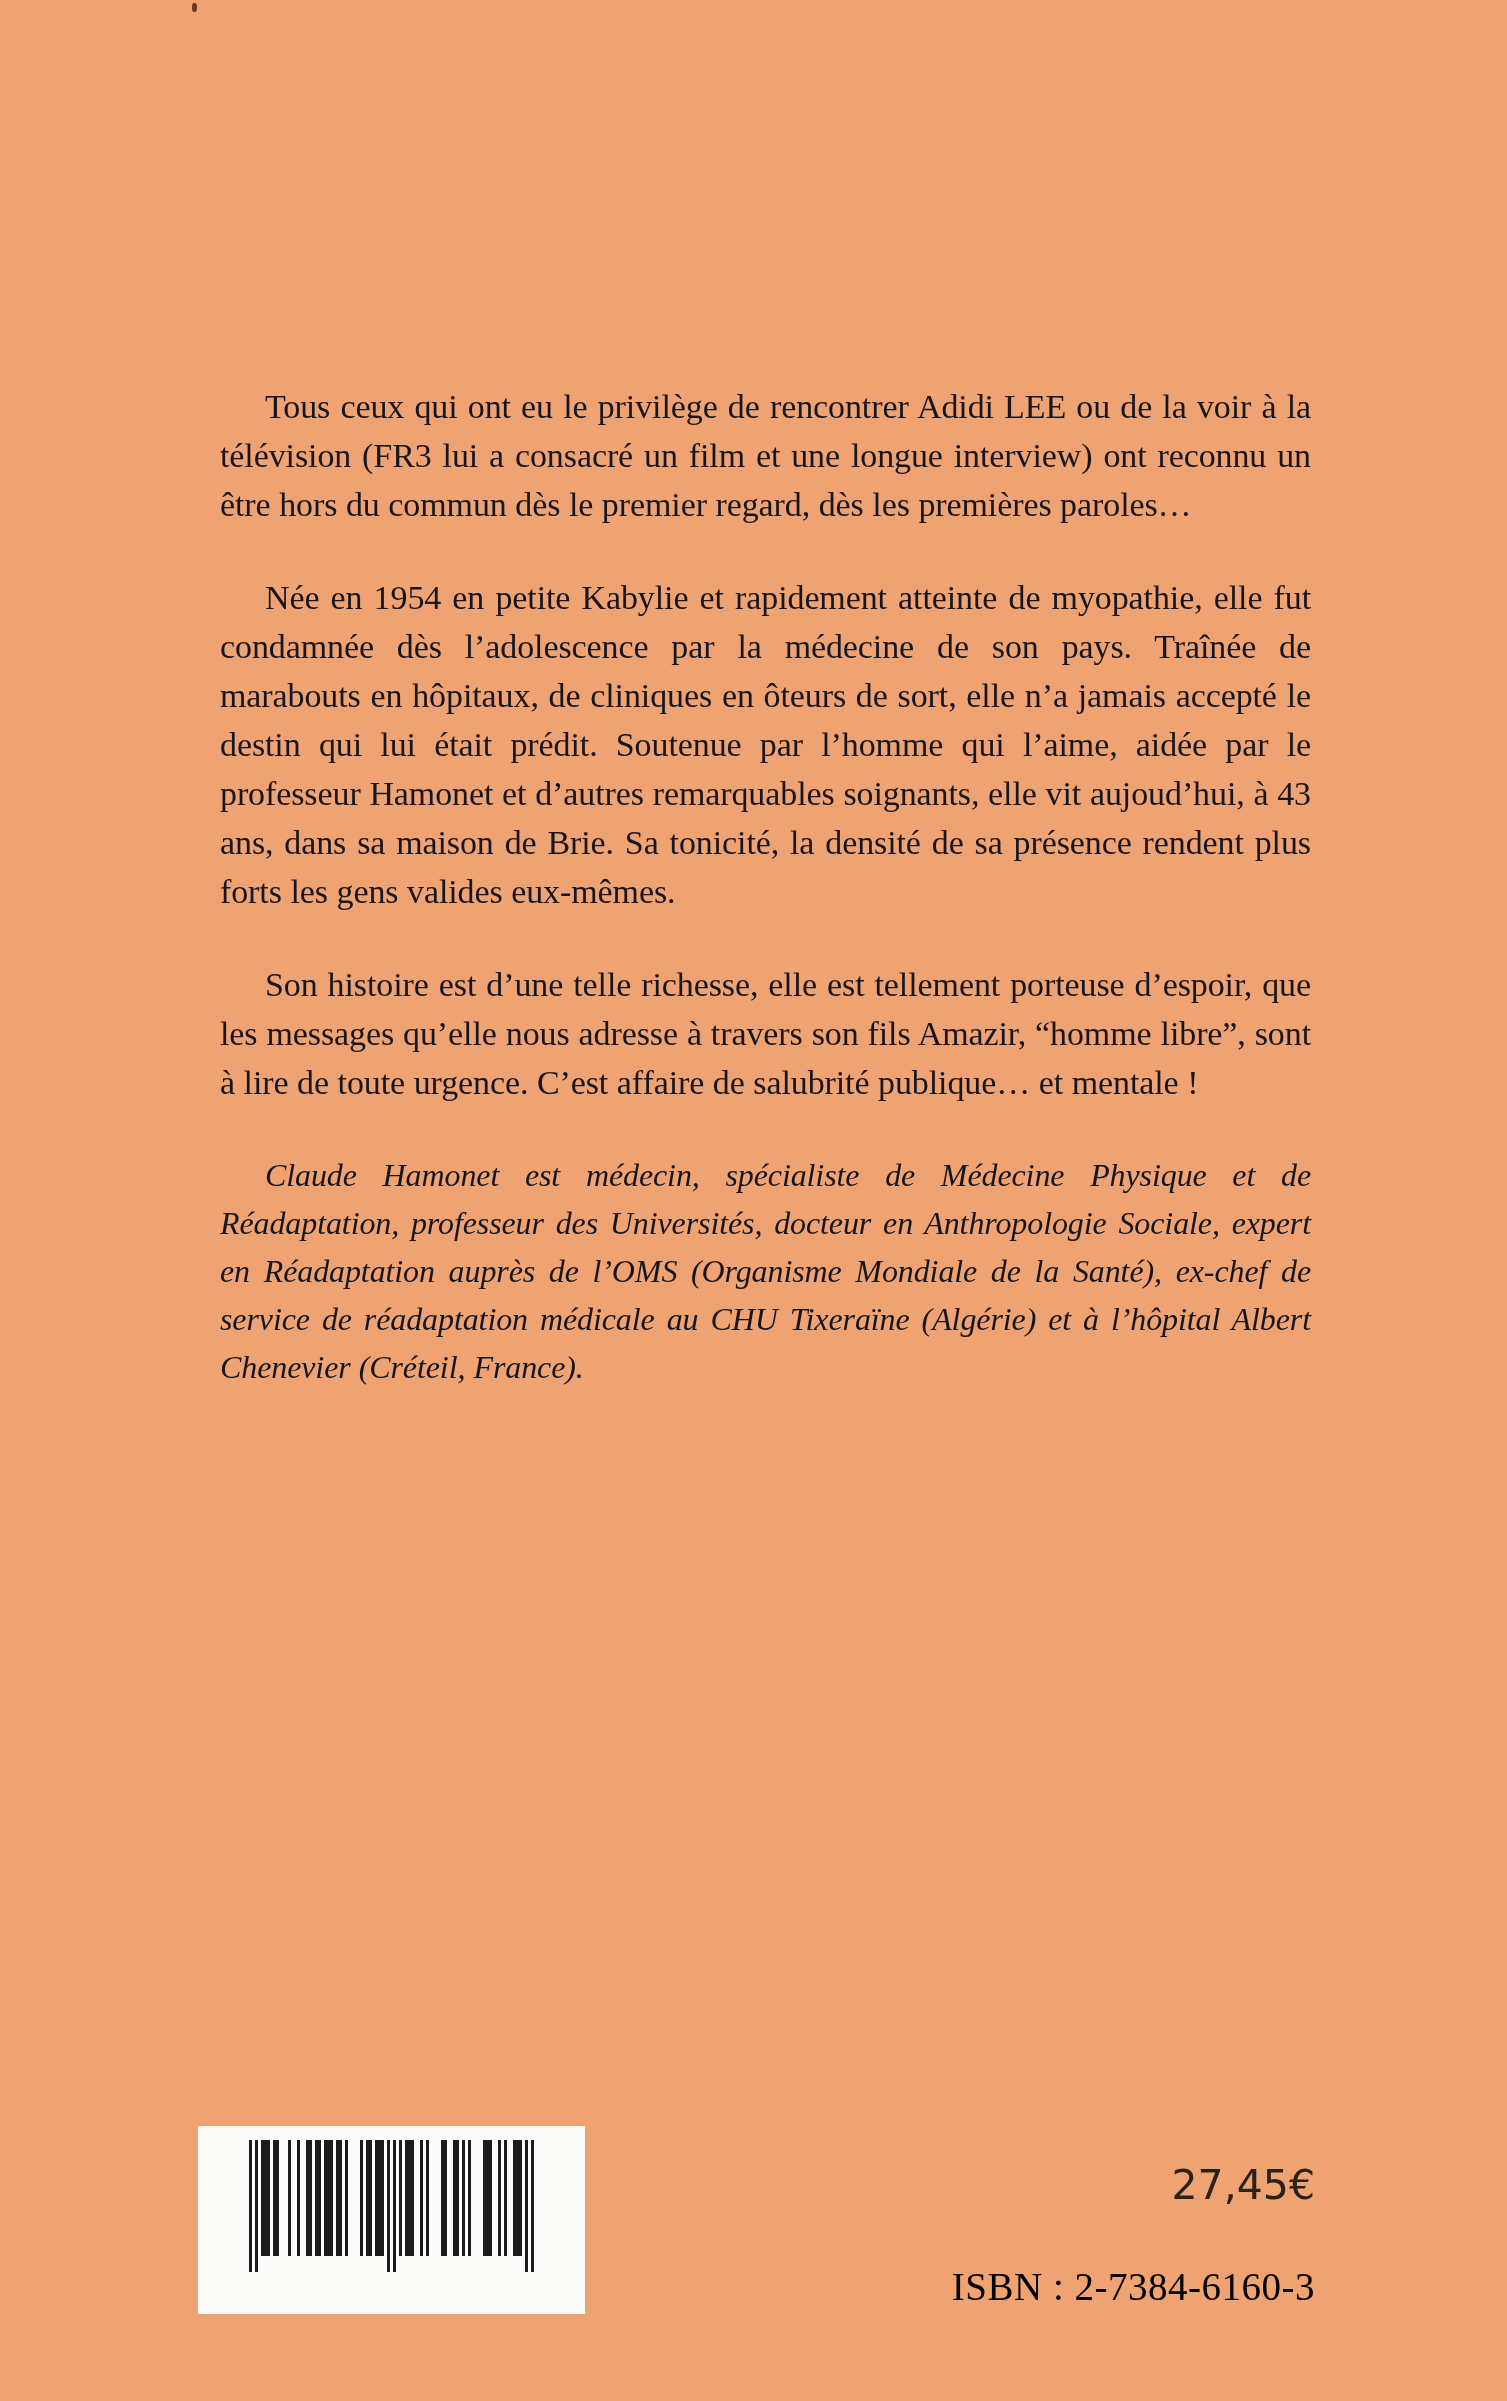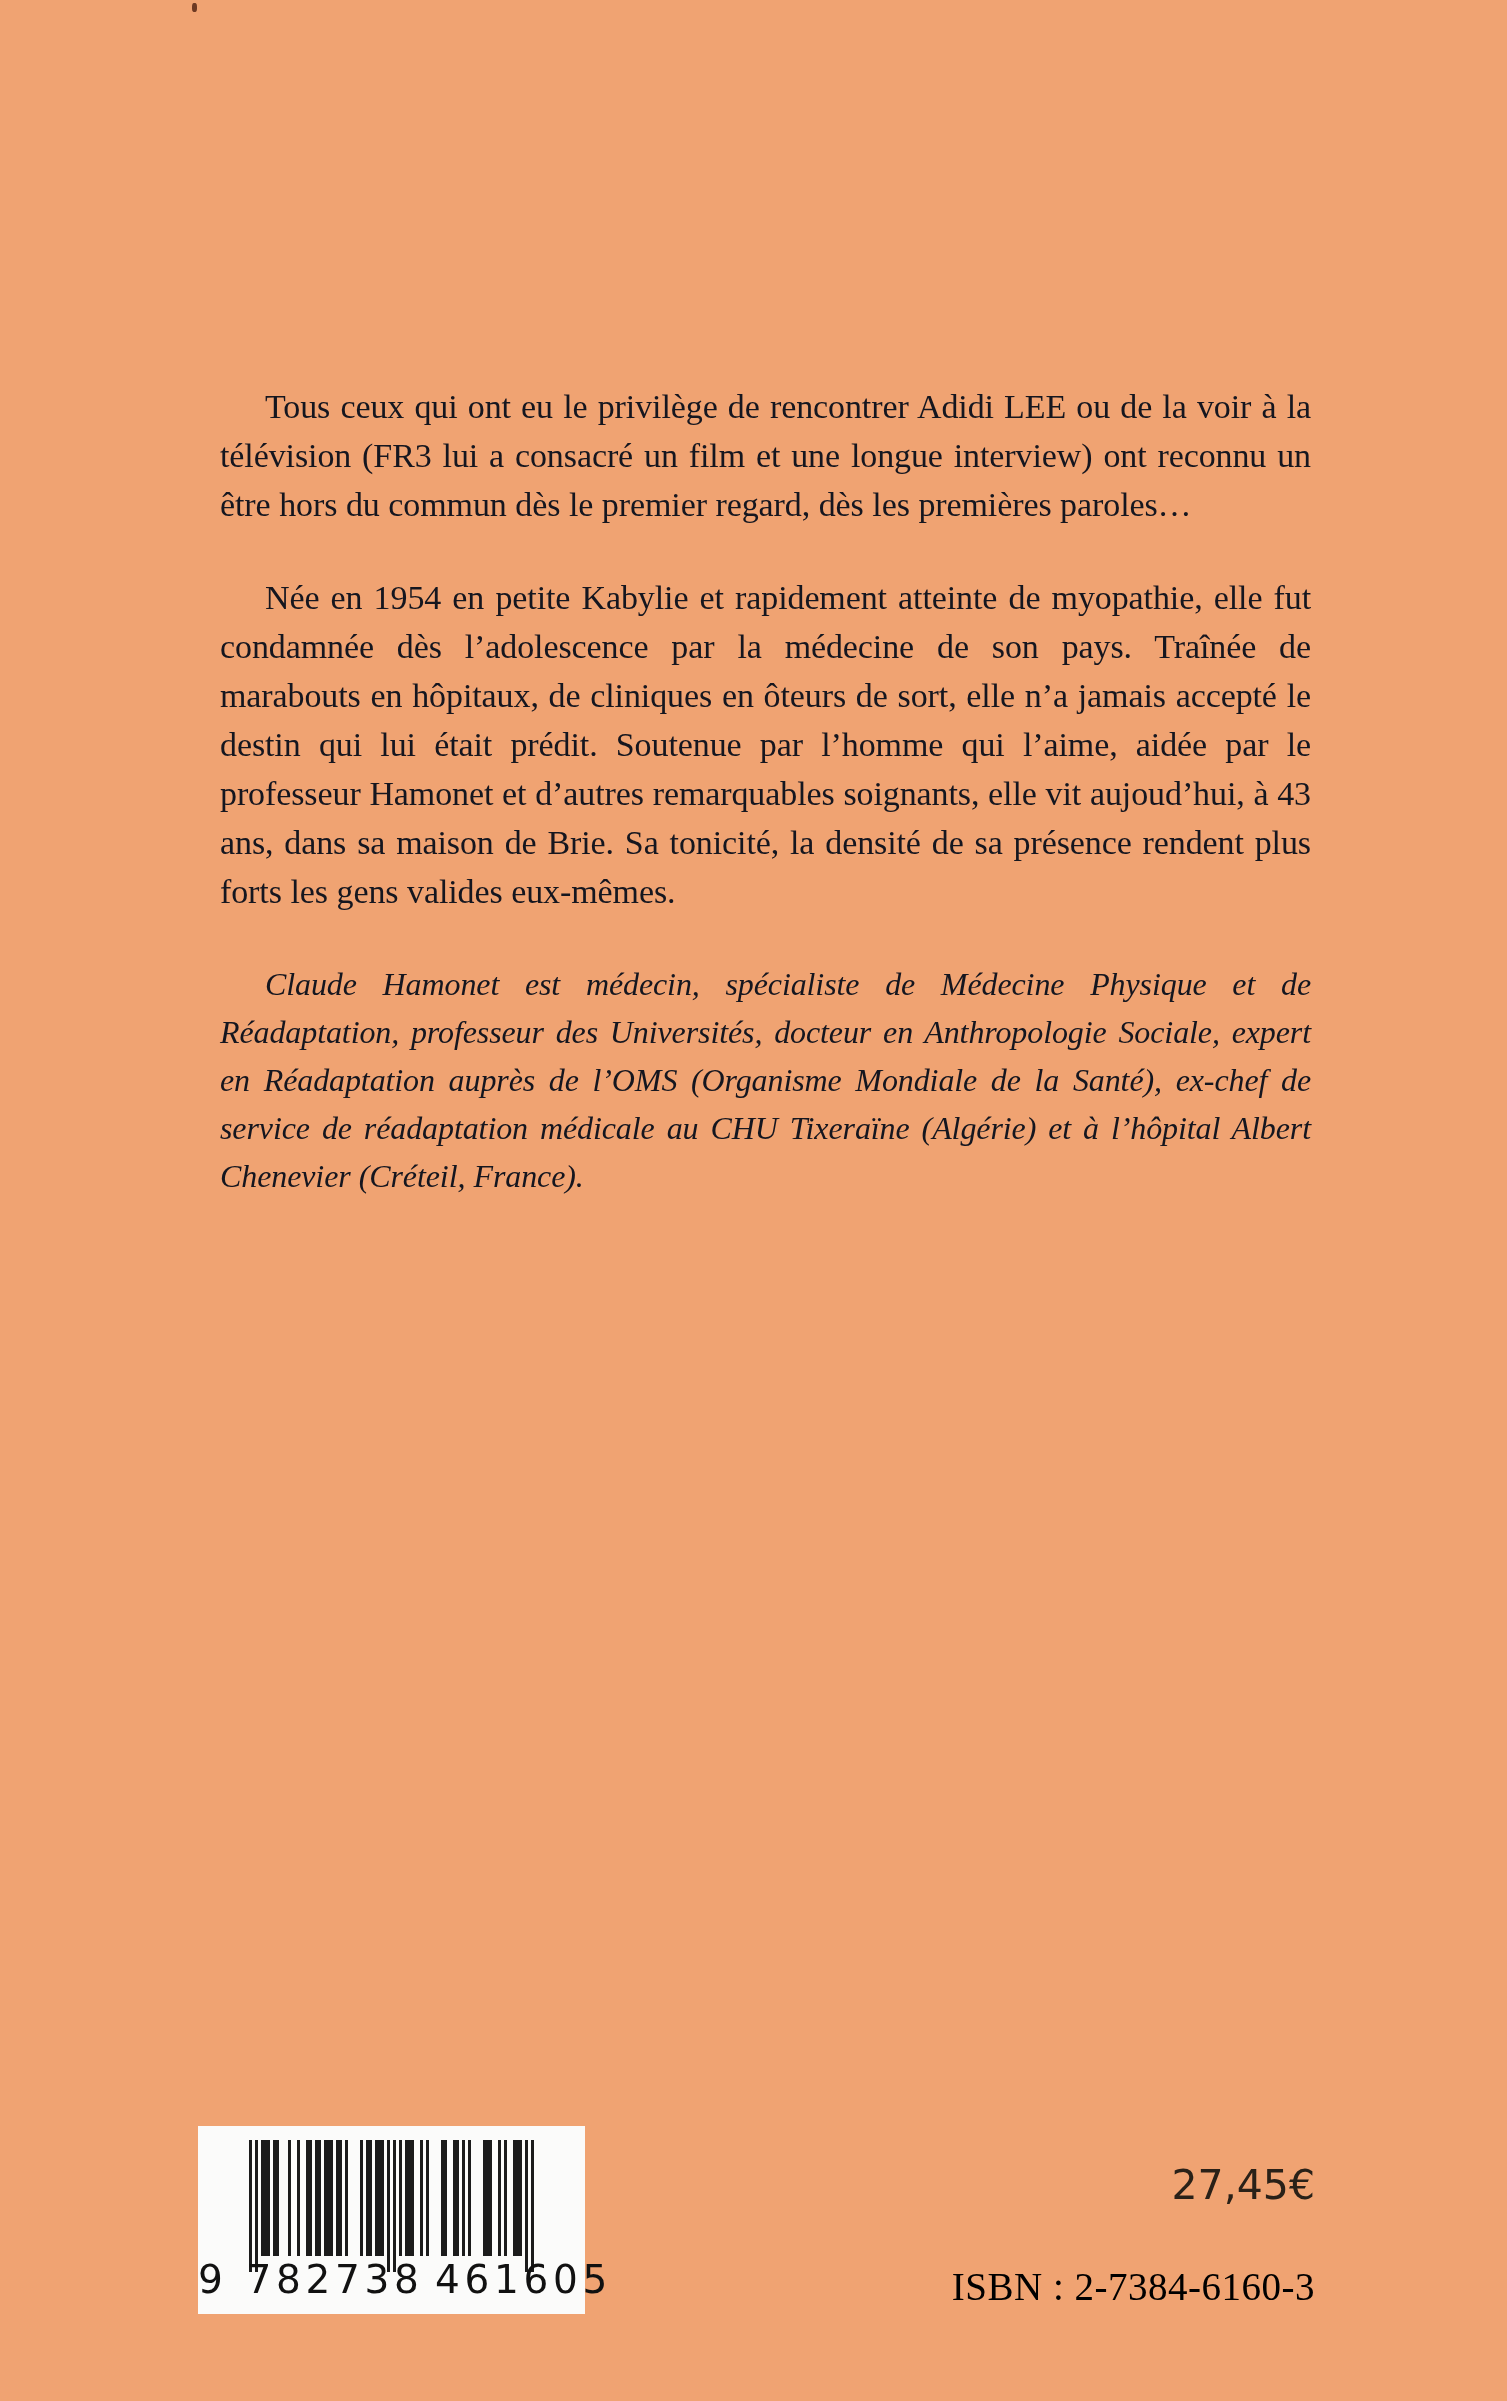--- a/index.html
+++ b/index.html
@@ -129,20 +129,21 @@
 </head>
 <body>
 
 <div class="page">
 
   <div class="speck"></div>
 
   <div class="blurb">
     <p class="para">Tous ceux qui ont eu le privilège de rencontrer Adidi LEE ou de la voir à la télévision (FR3 lui a consacré un film et une longue interview) ont reconnu un être hors du commun dès le premier regard, dès les premières paroles…</p>
     <p class="para">Née en 1954 en petite Kabylie et rapidement atteinte de myopathie, elle fut condamnée dès l’adolescence par la médecine de son pays. Traînée de marabouts en hôpitaux, de cliniques en ôteurs de sort, elle n’a jamais accepté le destin qui lui était prédit. Soutenue par l’homme qui l’aime, aidée par le professeur Hamonet et d’autres remarquables soignants, elle vit aujoud’hui, à 43 ans, dans sa maison de Brie. Sa tonicité, la densité de sa présence rendent plus forts les gens valides eux-mêmes.</p>
+    <p class="para">Son histoire est d’une telle richesse, elle est tellement porteuse d’espoir, que les messages qu’elle nous adresse à travers son fils Amazir, “homme libre”, sont à lire de toute urgence. C’est affaire de salubrité publique… et mentale !</p>
     <p class="para author">Claude Hamonet est médecin, spécialiste de Médecine Physique et de Réadaptation, professeur des Universités, docteur en Anthropologie Sociale, expert en Réadaptation auprès de l’OMS (Organisme Mondiale de la Santé), ex-chef de service de réadaptation médicale au CHU Tixeraïne (Algérie) et à l’hôpital Albert Chenevier (Créteil, France).</p>
   </div>
 
   <div class="barcode-box">
     <div class="barcode-bars" id="bars">
         <i class="g" style="width: 3px; margin-right: 0px;"></i>
         <i class="g" style="width: 3px; margin-right: 0px; background: transparent;"></i>
         <i class="g" style="width: 3px; margin-right: 0px;"></i>
         <i style="width: 3px; margin-right: 0px; background: transparent;"></i>
         <i style="width: 9px; margin-right: 0px;"></i>
@@ -194,22 +195,19 @@
         <i style="width: 3px; margin-right: 0px;"></i>
         <i style="width: 3px; margin-right: 0px; background: transparent;"></i>
         <i style="width: 3px; margin-right: 0px;"></i>
         <i style="width: 6px; margin-right: 0px; background: transparent;"></i>
         <i style="width: 9px; margin-right: 0px;"></i>
         <i style="width: 3px; margin-right: 0px; background: transparent;"></i>
         <i class="g" style="width: 3px; margin-right: 0px;"></i>
         <i class="g" style="width: 3px; margin-right: 0px; background: transparent;"></i>
         <i class="g" style="width: 3px; margin-right: 0px;"></i>
       </div>
-    <div class="barcode-digits">
-      <span class="lead">9</span><span class="mid">782738</span><span>461605</span>
-    </div>
   </div>
 
   <div class="price">27,45€</div>
   <div class="isbn">ISBN : 2-7384-6160-3</div>
 
 </div>
 
 
 </body></html>

